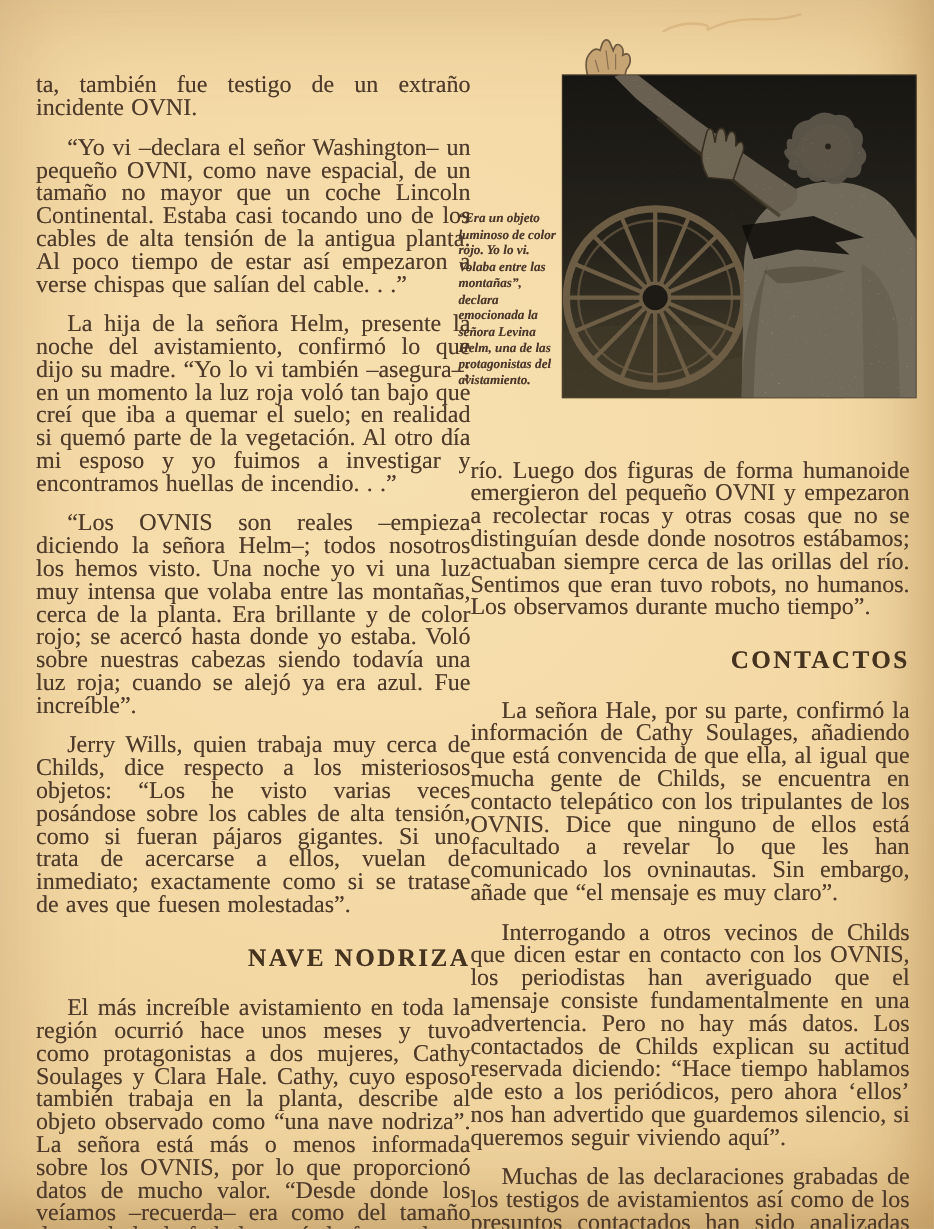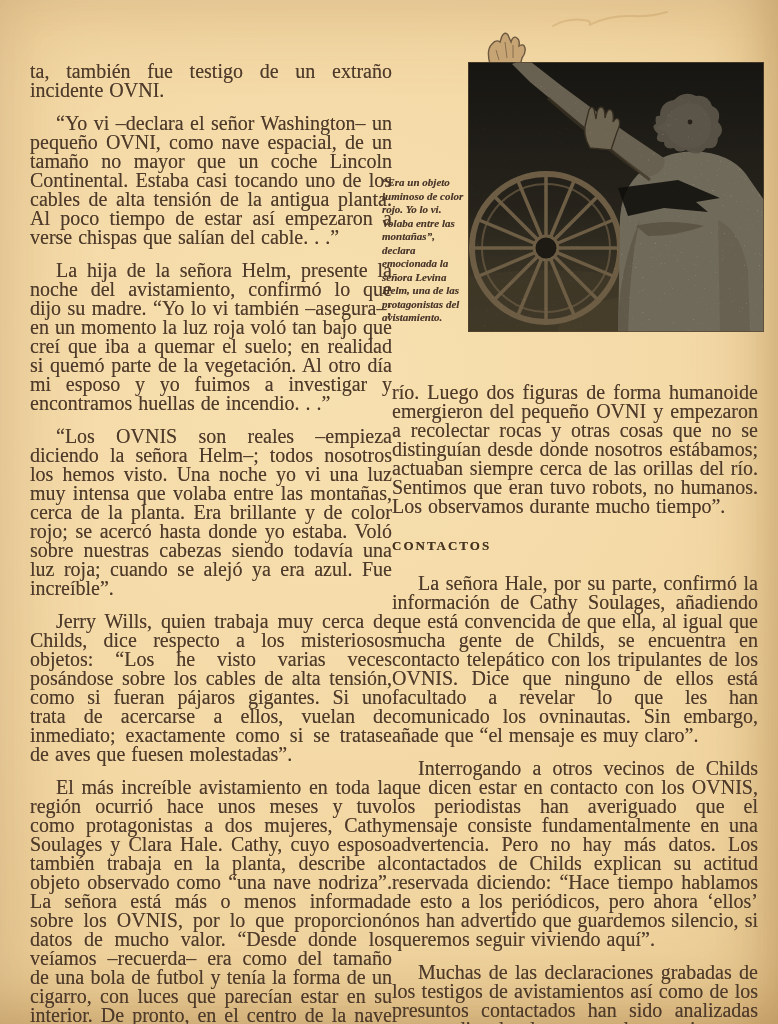--- a/index.html
+++ b/index.html
@@ -18,22 +18,22 @@
   .col-right{left:392px;top:371px;width:366px;}
   .para{
     font-size:20px;line-height:19px;margin:12px 0 14px 0;
     text-align:justify;text-indent:26px;
     color:#4e3a2a;
     text-shadow:0 0 .5px rgba(78,58,42,.55);
     word-spacing:1px;
   }
   .para.noindent{text-indent:0;}
   .colhead{
-    font-size:13px;font-weight:700;letter-spacing:2px;
-    text-align:left;margin:22px 0 20px 0;color:#45331f;
+    font-size:21px;font-weight:700;letter-spacing:2px;
+    text-align:right;margin:22px 0 20px 0;color:#45331f;
     text-shadow:0 0 .5px rgba(69,51,31,.6);
   }
   .photo-wrap{position:absolute;left:382px;top:30px;width:382px;height:306px;}
   .photo-caption{
     position:absolute;left:0;top:146px;width:82px;
     font-size:11px;line-height:13.5px;font-style:italic;font-weight:600;
     text-align:left;color:#4a372a;
     text-shadow:0 0 .4px rgba(74,55,42,.5);
   }
   .photo-svg{position:absolute;left:86px;top:0;}
@@ -43,20 +43,21 @@
 <body>
 
 <div class="page">
 
   <div class="col col-left">
       <p class="para noindent">ta, también fue testigo de un extraño incidente OVNI.</p>
       <p class="para">“Yo vi –declara el señor Washington– un pequeño OVNI, como nave espacial, de un tamaño no mayor que un coche Lincoln Continental. Estaba casi tocando uno de los cables de alta tensión de la antigua planta. Al poco tiempo de estar así empezaron a verse chispas que salían del cable. . .”</p>
       <p class="para">La hija de la señora Helm, presente la noche del avistamiento, confirmó lo que dijo su madre. “Yo lo vi también –asegura–; en un momento la luz roja voló tan bajo que creí que iba a quemar el suelo; en realidad si quemó parte de la vegetación. Al otro día mi esposo y yo fuimos a investigar y encontramos huellas de incendio. . .”</p>
       <p class="para">“Los OVNIS son reales –empieza diciendo la señora Helm–; todos nosotros los hemos visto. Una noche yo vi una luz muy intensa que volaba entre las montañas, cerca de la planta. Era brillante y de color rojo; se acercó hasta donde yo estaba. Voló sobre nuestras cabezas siendo todavía una luz roja; cuando se alejó ya era azul. Fue increíble”.</p>
       <p class="para">Jerry Wills, quien trabaja muy cerca de Childs, dice respecto a los misteriosos objetos: “Los he visto varias veces posándose sobre los cables de alta tensión, como si fueran pájaros gigantes. Si uno trata de acercarse a ellos, vuelan de inmediato; exactamente como si se tratase de aves que fuesen molestadas”.</p>
+      <h3 class="colhead">NAVE NODRIZA</h3>
       <p class="para">El más increíble avistamiento en toda la región ocurrió hace unos meses y tuvo como protagonistas a dos mujeres, Cathy Soulages y Clara Hale. Cathy, cuyo esposo también trabaja en la planta, describe al objeto observado como “una nave nodriza”. La señora está más o menos informada sobre los OVNIS, por lo que proporcionó datos de mucho valor. “Desde donde los veíamos –recuerda– era como del tamaño de una bola de futbol y tenía la forma de un cigarro, con luces que parecían estar en su interior. De pronto, en el centro de la nave se abrió una compuerta y salió por ella un OVNI mucho más pequeño, que descendió hasta el suelo, aterrizando cerca del</p>
     </div>
 
   <svg class="smudge" width="130" height="26" viewBox="0 0 130 26">
     <path d="M8 18 q14 -8 30 -6 q10 1 6 5 q20 -10 44 -9 q18 1 34 -4" fill="none" stroke="#c49a61" stroke-width="2" stroke-linecap="round" opacity=".7"></path>
   </svg>
 
   <div class="photo-wrap">
     <div class="photo-caption">“Era un objeto luminoso de color rojo. Yo lo vi. Volaba entre las montañas”, declara emocionada la señora Levina Helm, una de las protagonistas del avistamiento.</div>
 

